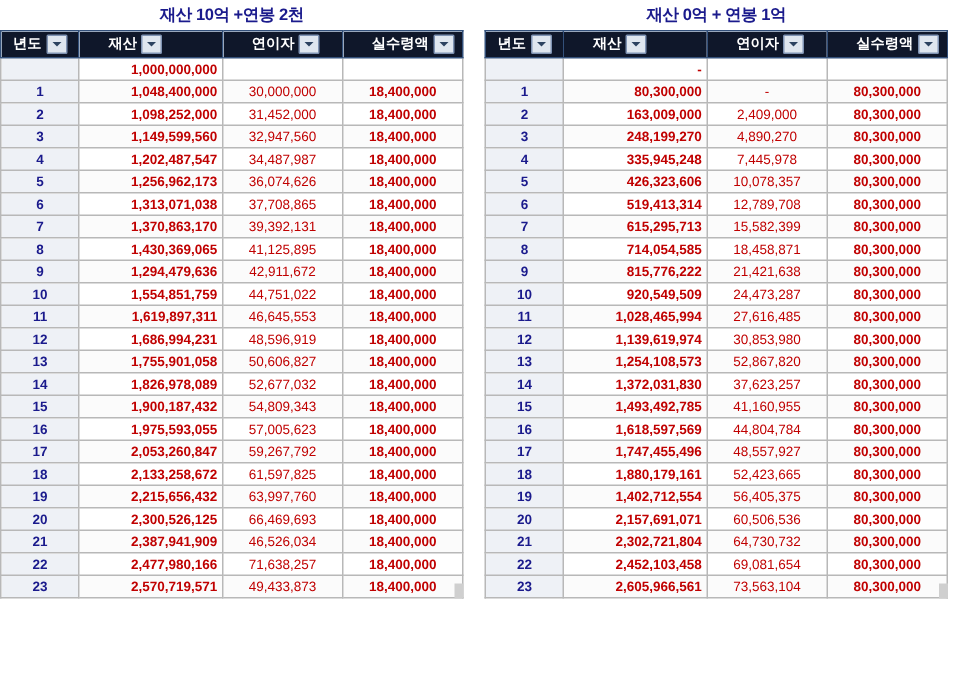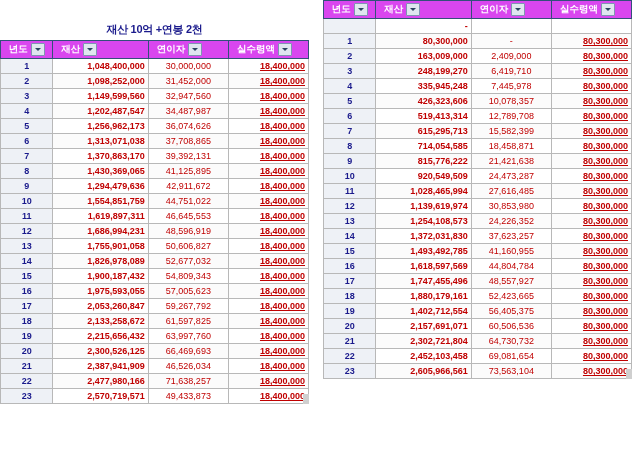--- a/index.html
+++ b/index.html
@@ -24,44 +24,43 @@
     width: 309px;
     box-sizing: border-box;
   }
   .panel-title {
     text-align: center;
     font-size: 11px;
     font-weight: bold;
     color: #1a1a8c;
     padding: 2px 0 3px 0;
     letter-spacing: -0.3px;
-    margin-top: 20px;
   }
   table {
     border-collapse: collapse;
     width: 100%;
     table-layout: fixed;
     font-size: 9px;
   }
   th, td {
     border: 1px solid #b8b8b8;
     padding: 1px 3px;
     height: 15px;
     box-sizing: border-box;
     overflow: hidden;
     white-space: nowrap;
   }
   thead th {
-    background: #d946ef;
+    background: #0f172a;
     color: #ffffff;
     font-weight: bold;
     font-size: 9.5px;
     text-align: center;
     border: 1px solid #33507a;
-    padding: 2px 8px;
+    padding: 2px 19px;
     height: 17px;
     position: relative;
   }
   .hdr-inner {
     display: flex;
     align-items: center;
     gap: 3px;
   }
   .filter-btn {
     display: inline-block;
@@ -97,24 +96,23 @@
   td.asset {
     text-align: right;
     color: #c00000;
     font-weight: bold;
   }
   td.interest {
     text-align: center;
     color: #c00000;
   }
   td.spend {
-    text-align: right;
+    text-align: center;
     color: #c00000;
     font-weight: bold;
-    text-decoration: underline;
   }
   tr:nth-child(even) td.asset,
   tr:nth-child(even) td.interest,
   tr:nth-child(even) td.spend { background: #fbfbfb; }
 
   .first-row td.year { background: #eef1f6; }
   .scroll-mark {
     position: absolute;
     right: 0px;
     bottom: 0px;
@@ -160,20 +158,26 @@
             </th>
             <th>
               <div class="hdr-inner">
                 <span>실수령액</span>
                 <span class="filter-btn"></span>
               </div>
             </th>
           </tr>
         </thead>
         <tbody>
+            <tr class="first-row">
+              <td class="year"></td>
+              <td class="asset">1,000,000,000</td>
+              <td class="interest"></td>
+              <td class="spend"></td>
+            </tr>
             <tr>
               <td class="year">1</td>
               <td class="asset">1,048,400,000</td>
               <td class="interest">30,000,000</td>
               <td class="spend">18,400,000</td>
             </tr>
             <tr>
               <td class="year">2</td>
               <td class="asset">1,098,252,000</td>
               <td class="interest">31,452,000</td>
@@ -305,20 +309,21 @@
               <td class="interest">49,433,873</td>
               <td class="spend">18,400,000</td>
             </tr>
           </tbody>
       </table>
       <div class="scroll-mark"></div>
     </div>
   </div>
 
   <div class="panel">
+    <div class="panel-title">재산 0억 + 연봉 1억</div>
     <div class="panel-wrap">
       <table>
         <colgroup>
           <col class="c-year">
             <col class="c-asset">
             <col class="c-interest">
             <col class="c-spend">
         </colgroup>
         <thead>
           <tr>
@@ -363,21 +368,21 @@
             </tr>
             <tr>
               <td class="year">2</td>
               <td class="asset">163,009,000</td>
               <td class="interest">2,409,000</td>
               <td class="spend">80,300,000</td>
             </tr>
             <tr>
               <td class="year">3</td>
               <td class="asset">248,199,270</td>
-              <td class="interest">6,419,710</td>
+              <td class="interest">4,890,270</td>
               <td class="spend">80,300,000</td>
             </tr>
             <tr>
               <td class="year">4</td>
               <td class="asset">335,945,248</td>
               <td class="interest">7,445,978</td>
               <td class="spend">80,300,000</td>
             </tr>
             <tr>
               <td class="year">5</td>
@@ -423,21 +428,21 @@
             </tr>
             <tr>
               <td class="year">12</td>
               <td class="asset">1,139,619,974</td>
               <td class="interest">30,853,980</td>
               <td class="spend">80,300,000</td>
             </tr>
             <tr>
               <td class="year">13</td>
               <td class="asset">1,254,108,573</td>
-              <td class="interest">24,226,352</td>
+              <td class="interest">52,867,820</td>
               <td class="spend">80,300,000</td>
             </tr>
             <tr>
               <td class="year">14</td>
               <td class="asset">1,372,031,830</td>
               <td class="interest">37,623,257</td>
               <td class="spend">80,300,000</td>
             </tr>
             <tr>
               <td class="year">15</td>

